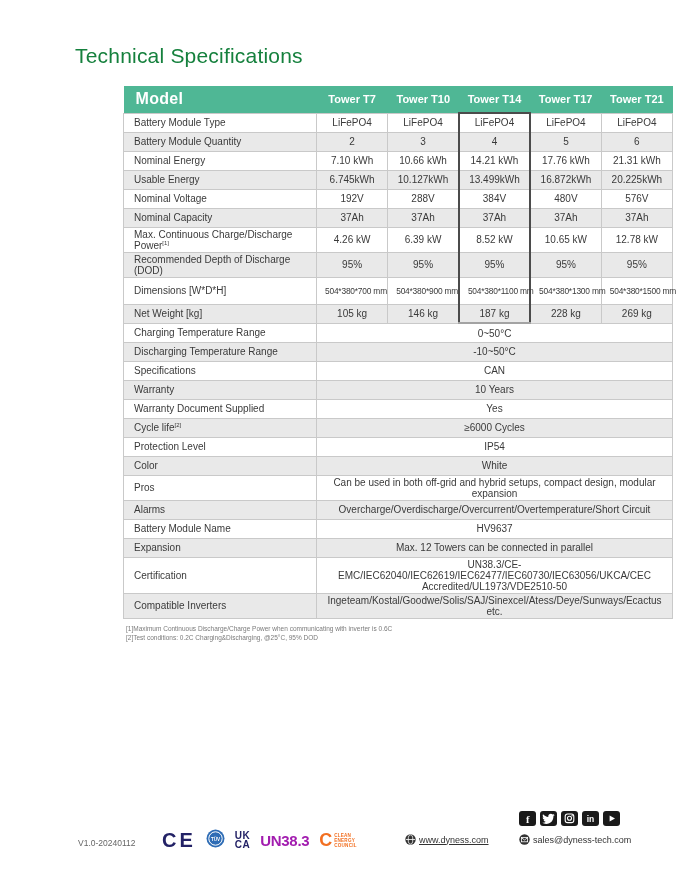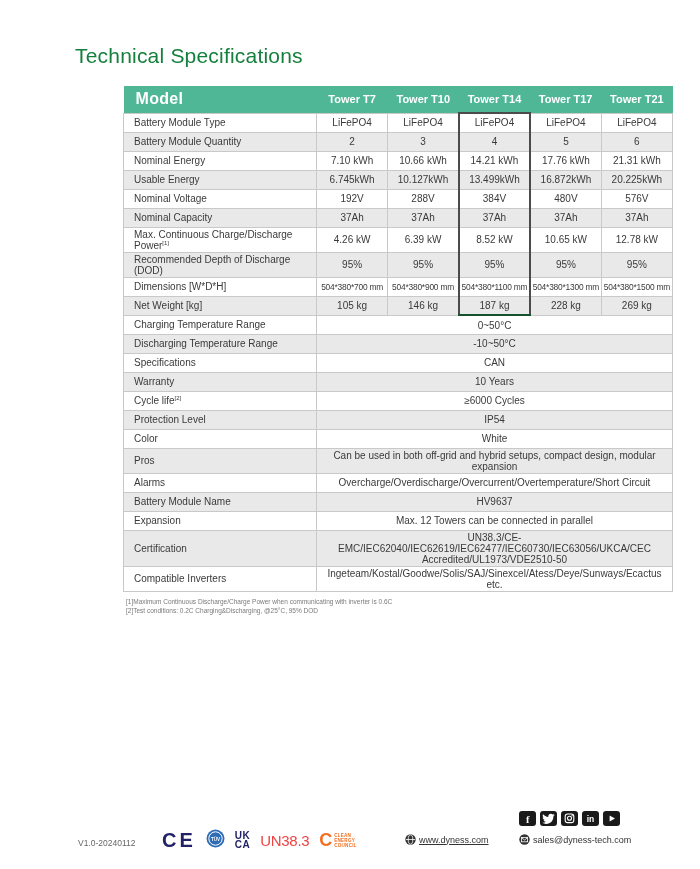--- a/index.html
+++ b/index.html
@@ -14,36 +14,36 @@
   col.c-param { width:193px; }
 
   thead th { background:#4FB795; color:#ffffff; border:none; height:27px; vertical-align:middle; }
   th.model { text-align:left; font-size:16px; font-weight:bold; padding-left:12px; letter-spacing:0.3px; }
   th.tower { font-size:11px; font-weight:bold; text-align:center; padding:6px 1px; }
 
   tbody td { border:1px solid #C9C9C9; font-size:10px; color:#3A3A3A; height:19px; text-align:center; padding:1px 2px; vertical-align:middle; }
   tbody td.param { text-align:left; padding-left:10px; }
   tbody tr:nth-child(even) td { background:#E9E9E9; }
   tbody tr:nth-child(odd) td { background:#FFFFFF; }
-  td.tight { font-size:8.4px; letter-spacing:-0.2px; padding:0; white-space:nowrap; }
+  td.tight { font-size:8.4px; letter-spacing:-0.2px; padding:8px; white-space:nowrap; }
   tr.tall td { height:29px; }
   td.hl { border-left:2px solid #4B4B4B; border-right:2px solid #4B4B4B; }
   td.hl-top { border-top:2px solid #4B4B4B; }
-  td.hl-bottom { border-bottom:2px solid #14532d; }
+  td.hl-bottom { border-bottom:2px solid #a3a3a3; }
   sup.fn { font-size:6px; vertical-align:super; }
 
   .footnotes { margin-top:5px; padding-left:3px; }
   .footnotes div { font-size:6.5px; color:#7A7A7A; line-height:9px; }
 
   .version { position:absolute; left:78px; top:838px; font-size:8.5px; color:#666666; }
 
   .footer-logos { position:absolute; left:162px; top:826px; height:28px; display:flex; align-items:center; gap:10px; }
   .ce-mark { font-size:20px; font-weight:bold; color:#232266; letter-spacing:3px; }
   .ukca { display:flex; flex-direction:column; font-size:10px; font-weight:bold; color:#232266; line-height:9px; letter-spacing:0.5px; }
-  .un383 { font-size:15px; font-weight:400; color:#ef4444; letter-spacing:-0.3px; }
+  .un383 { font-size:15px; font-weight:700; color:#a21caf; letter-spacing:-0.3px; }
   .cec { display:flex; align-items:center; gap:2px; }
   .cec-c { color:#F26F21; font-size:18px; font-weight:bold; }
   .cec-text { color:#F26F21; font-size:4.6px; font-weight:bold; line-height:5px; white-space:pre-line; letter-spacing:0.2px; }
 
   .social-row { position:absolute; left:519px; top:811px; display:flex; gap:4px; }
   .social-row svg { display:block; }
 
   .contact { position:absolute; top:834px; display:flex; align-items:center; gap:3px; font-size:9px; color:#333333; }
   .contact.website { left:405px;text-decoration:underline; }
   .contact.email { left:519px; }
@@ -167,20 +167,24 @@
           </tr>
           <tr>
             <td class="param">Specifications</td>
             <td colspan="5" class="val span">CAN</td>
           </tr>
           <tr>
             <td class="param">Warranty</td>
             <td colspan="5" class="val span">10 Years</td>
           </tr>
           <tr>
+            <td class="param">Warranty Document Supplied</td>
+            <td colspan="5" class="val span">Yes</td>
+          </tr>
+          <tr>
             <td class="param">Cycle life<sup class="fn">[2]</sup></td>
             <td colspan="5" class="val span">≥6000 Cycles</td>
           </tr>
           <tr>
             <td class="param">Protection Level</td>
             <td colspan="5" class="val span">IP54</td>
           </tr>
           <tr>
             <td class="param">Color</td>
             <td colspan="5" class="val span">White</td>

